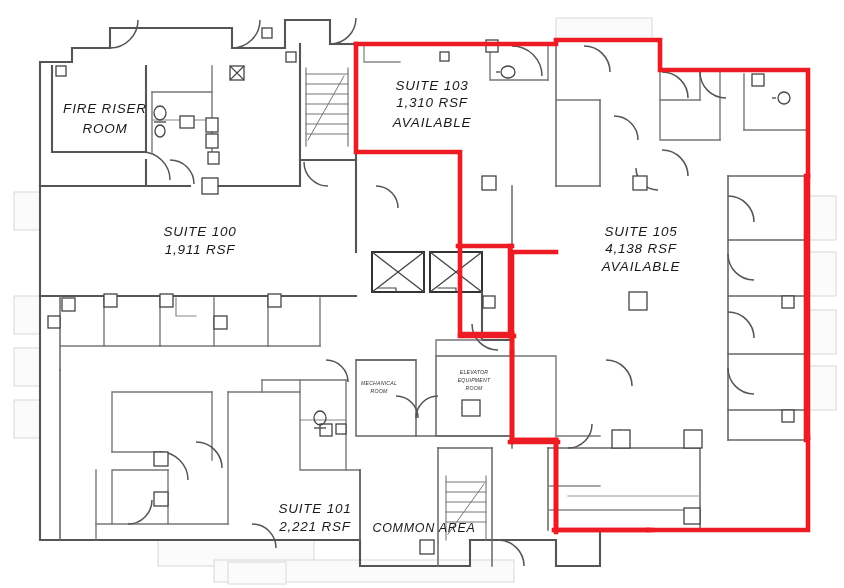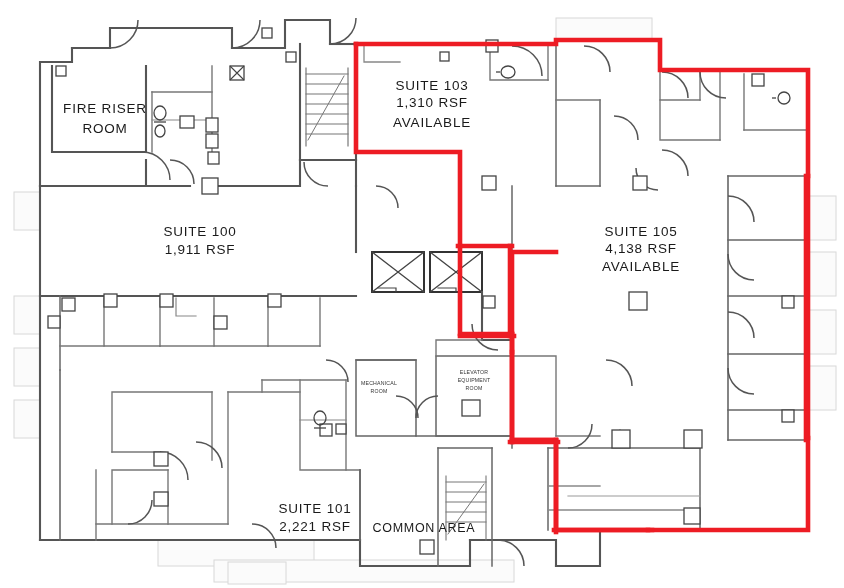--- a/index.html
+++ b/index.html
@@ -1,18 +1,18 @@
 <!DOCTYPE html>
 <html><head>
 <meta charset="utf-8">
 <style>
   html,body{margin:0;padding:0;background:#ffffff;}
   body{width:844px;height:588px;overflow:hidden;
        font-family:"Liberation Sans",sans-serif;}
-  #plan{position:relative;width:844px;height:588px;background:#fff;}
+  #plan{position:relative;width:844px;height:588px;background:#fff;font-style:italic;}
   svg{display:block;}
   .lbl{font-family:"Liberation Sans",sans-serif;fill:#1a1a1a;text-anchor:middle;}
   .lbl-big{font-size:13.5px;letter-spacing:.8px;}
   .lbl-mid{font-size:12.5px;letter-spacing:.7px;}
   .lbl-tiny{font-size:5.2px;letter-spacing:.2px;fill:#333;}
 </style>
 </head>
 <body>
 
 <div id="plan">

